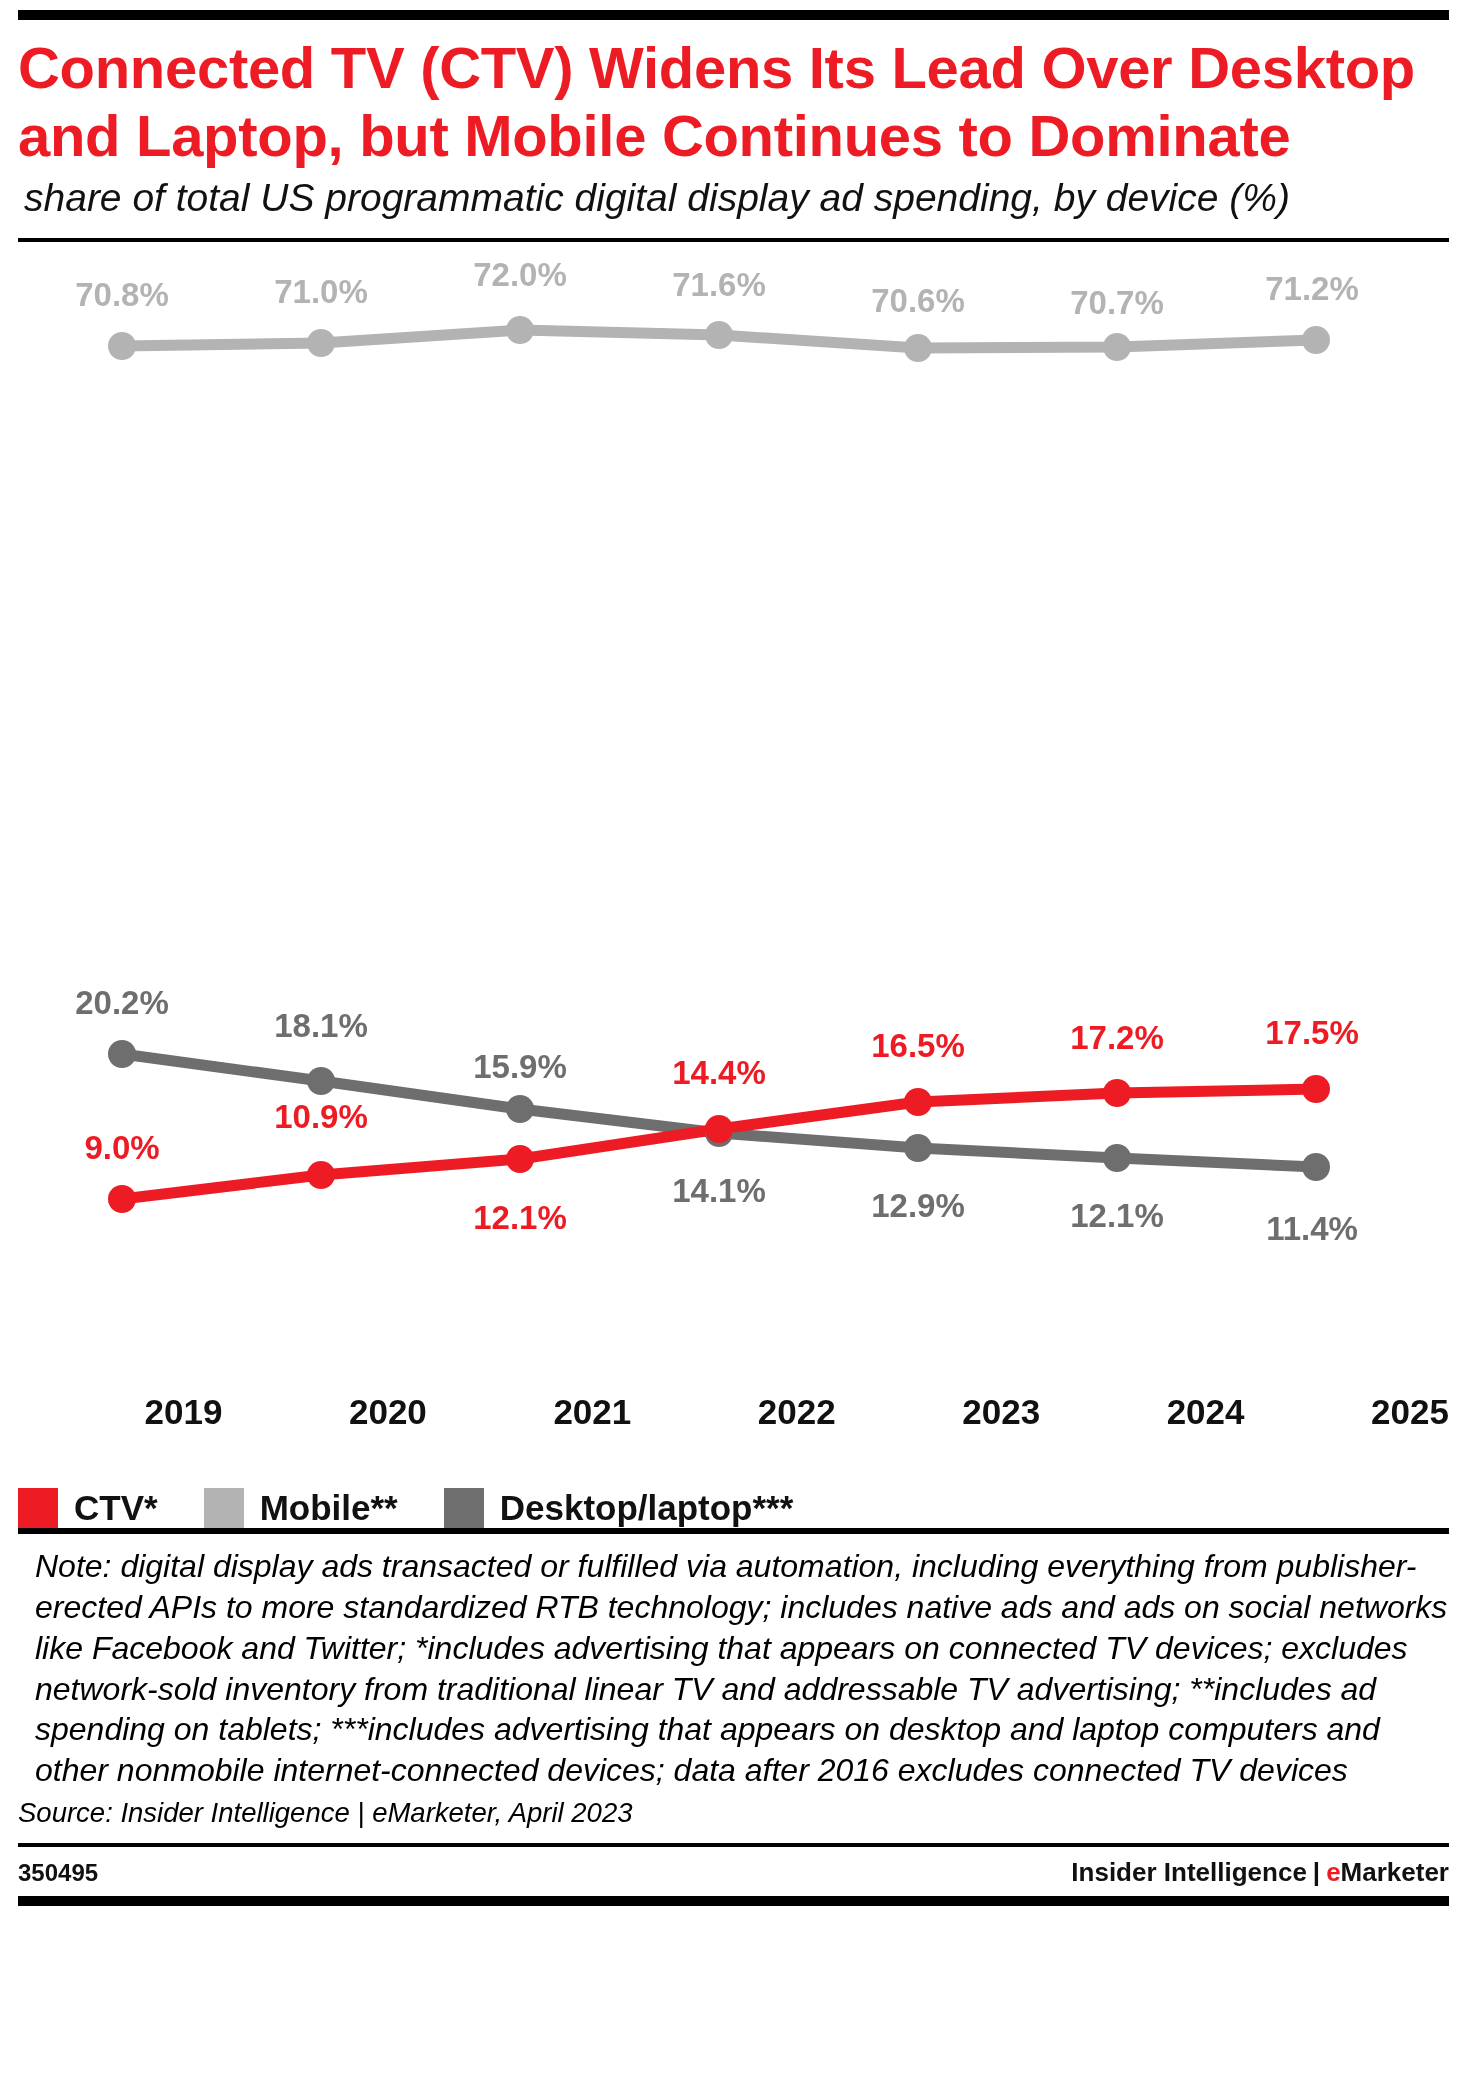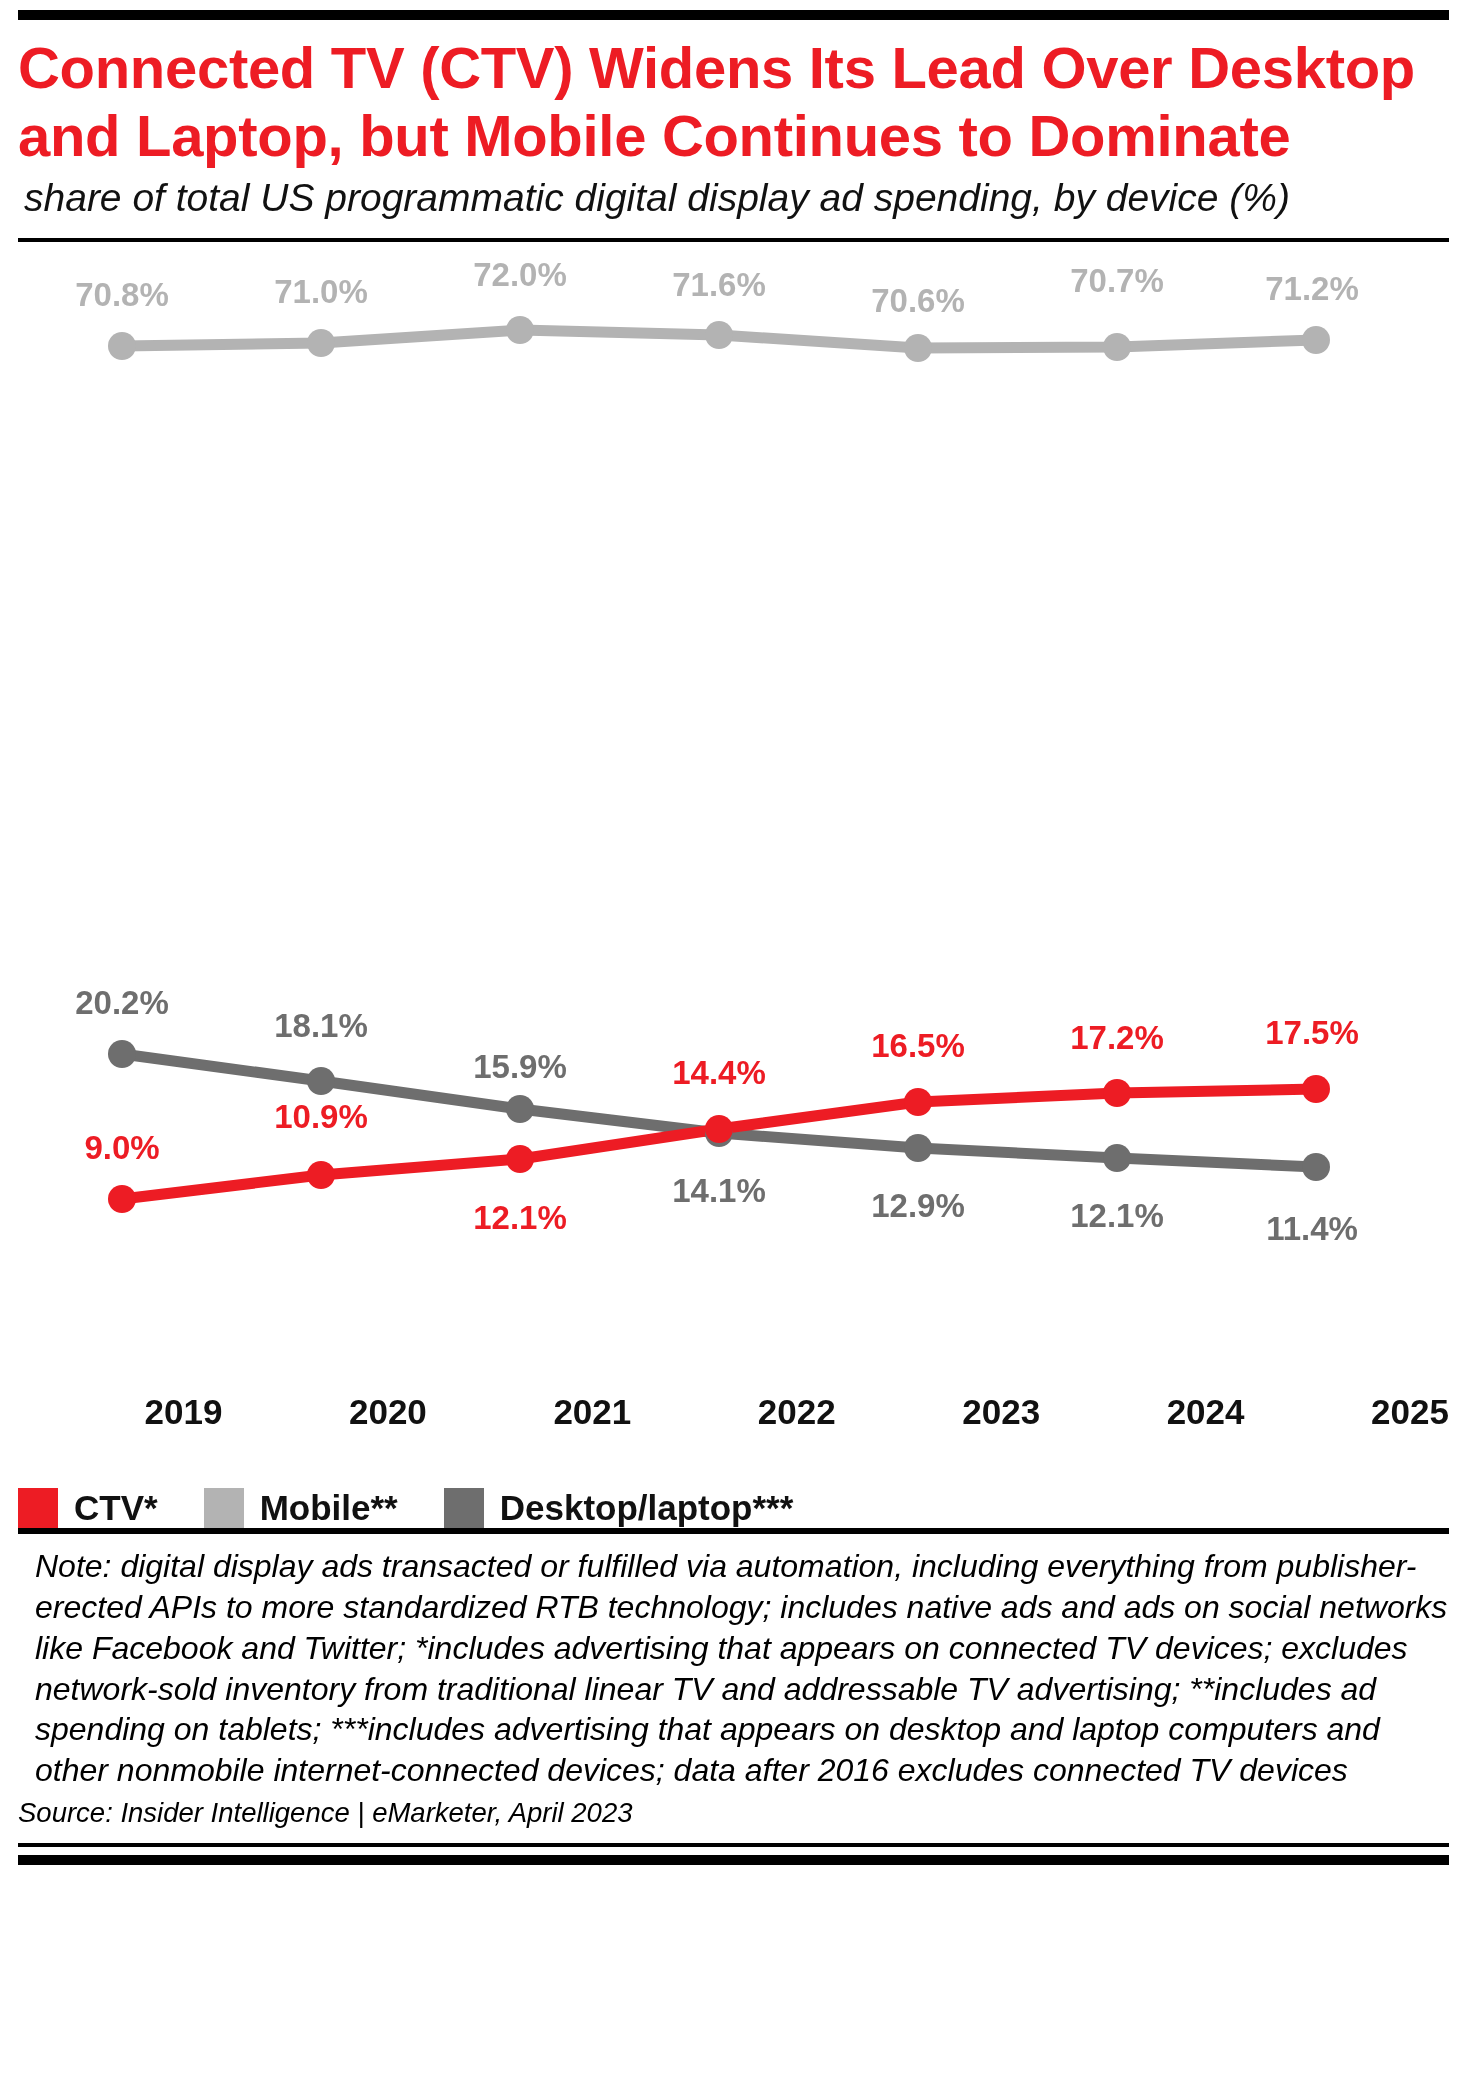--- a/index.html
+++ b/index.html
@@ -196,21 +196,21 @@
       <circle cx="1298" cy="847" r="14" fill="#ed1c24"></circle>
     </svg>
 
     <div class="dl-wrap">
 
       <div class="dl mobile" style="left:104px; top:34px;">70.8%</div>
       <div class="dl mobile" style="left:303px; top:31px;">71.0%</div>
       <div class="dl mobile" style="left:502px; top:14px;">72.0%</div>
       <div class="dl mobile" style="left:701px; top:24px;">71.6%</div>
       <div class="dl mobile" style="left:900px; top:40px;">70.6%</div>
-      <div class="dl mobile" style="left:1099px; top:20px;">70.7%</div>
+      <div class="dl mobile" style="left:1099px; top:42px;">70.7%</div>
       <div class="dl mobile" style="left:1294px; top:28px;">71.2%</div>
 
       <div class="dl desktop" style="left:104px; top:742px;">20.2%</div>
       <div class="dl desktop" style="left:303px; top:765px;">18.1%</div>
       <div class="dl desktop" style="left:502px; top:806px;">15.9%</div>
       <div class="dl desktop" style="left:701px; top:930px;">14.1%</div>
       <div class="dl desktop" style="left:900px; top:945px;">12.9%</div>
       <div class="dl desktop" style="left:1099px; top:955px;">12.1%</div>
       <div class="dl desktop" style="left:1294px; top:968px;">11.4%</div>
 
@@ -249,15 +249,21 @@
     </div>
   </div>
 
   <div class="rule-med"></div>
 
   <div class="note">Note: digital display ads transacted or fulfilled via automation, including everything from publisher-erected APIs to more standardized RTB technology; includes native ads and ads on social networks like Facebook and Twitter; *includes advertising that appears on connected TV devices; excludes network-sold inventory from traditional linear TV and addressable TV advertising; **includes ad spending on tablets; ***includes advertising that appears on desktop and laptop computers and other nonmobile internet-connected devices; data after 2016 excludes connected TV devices</div>
   <div class="source">Source: Insider Intelligence | eMarketer, April 2023</div>
 
   <div class="rule-thin"></div>
 
+  <div class="footer">
+    <div class="footer-id">350495</div>
+    <div class="footer-brand">
+      <span>Insider Intelligence</span><span class="sep">|</span><span class="emk-e">e</span><span>Marketer</span>
+    </div>
+  </div>
 
   <div class="rule-bottom"></div>
 </div>
 
 </body></html>

